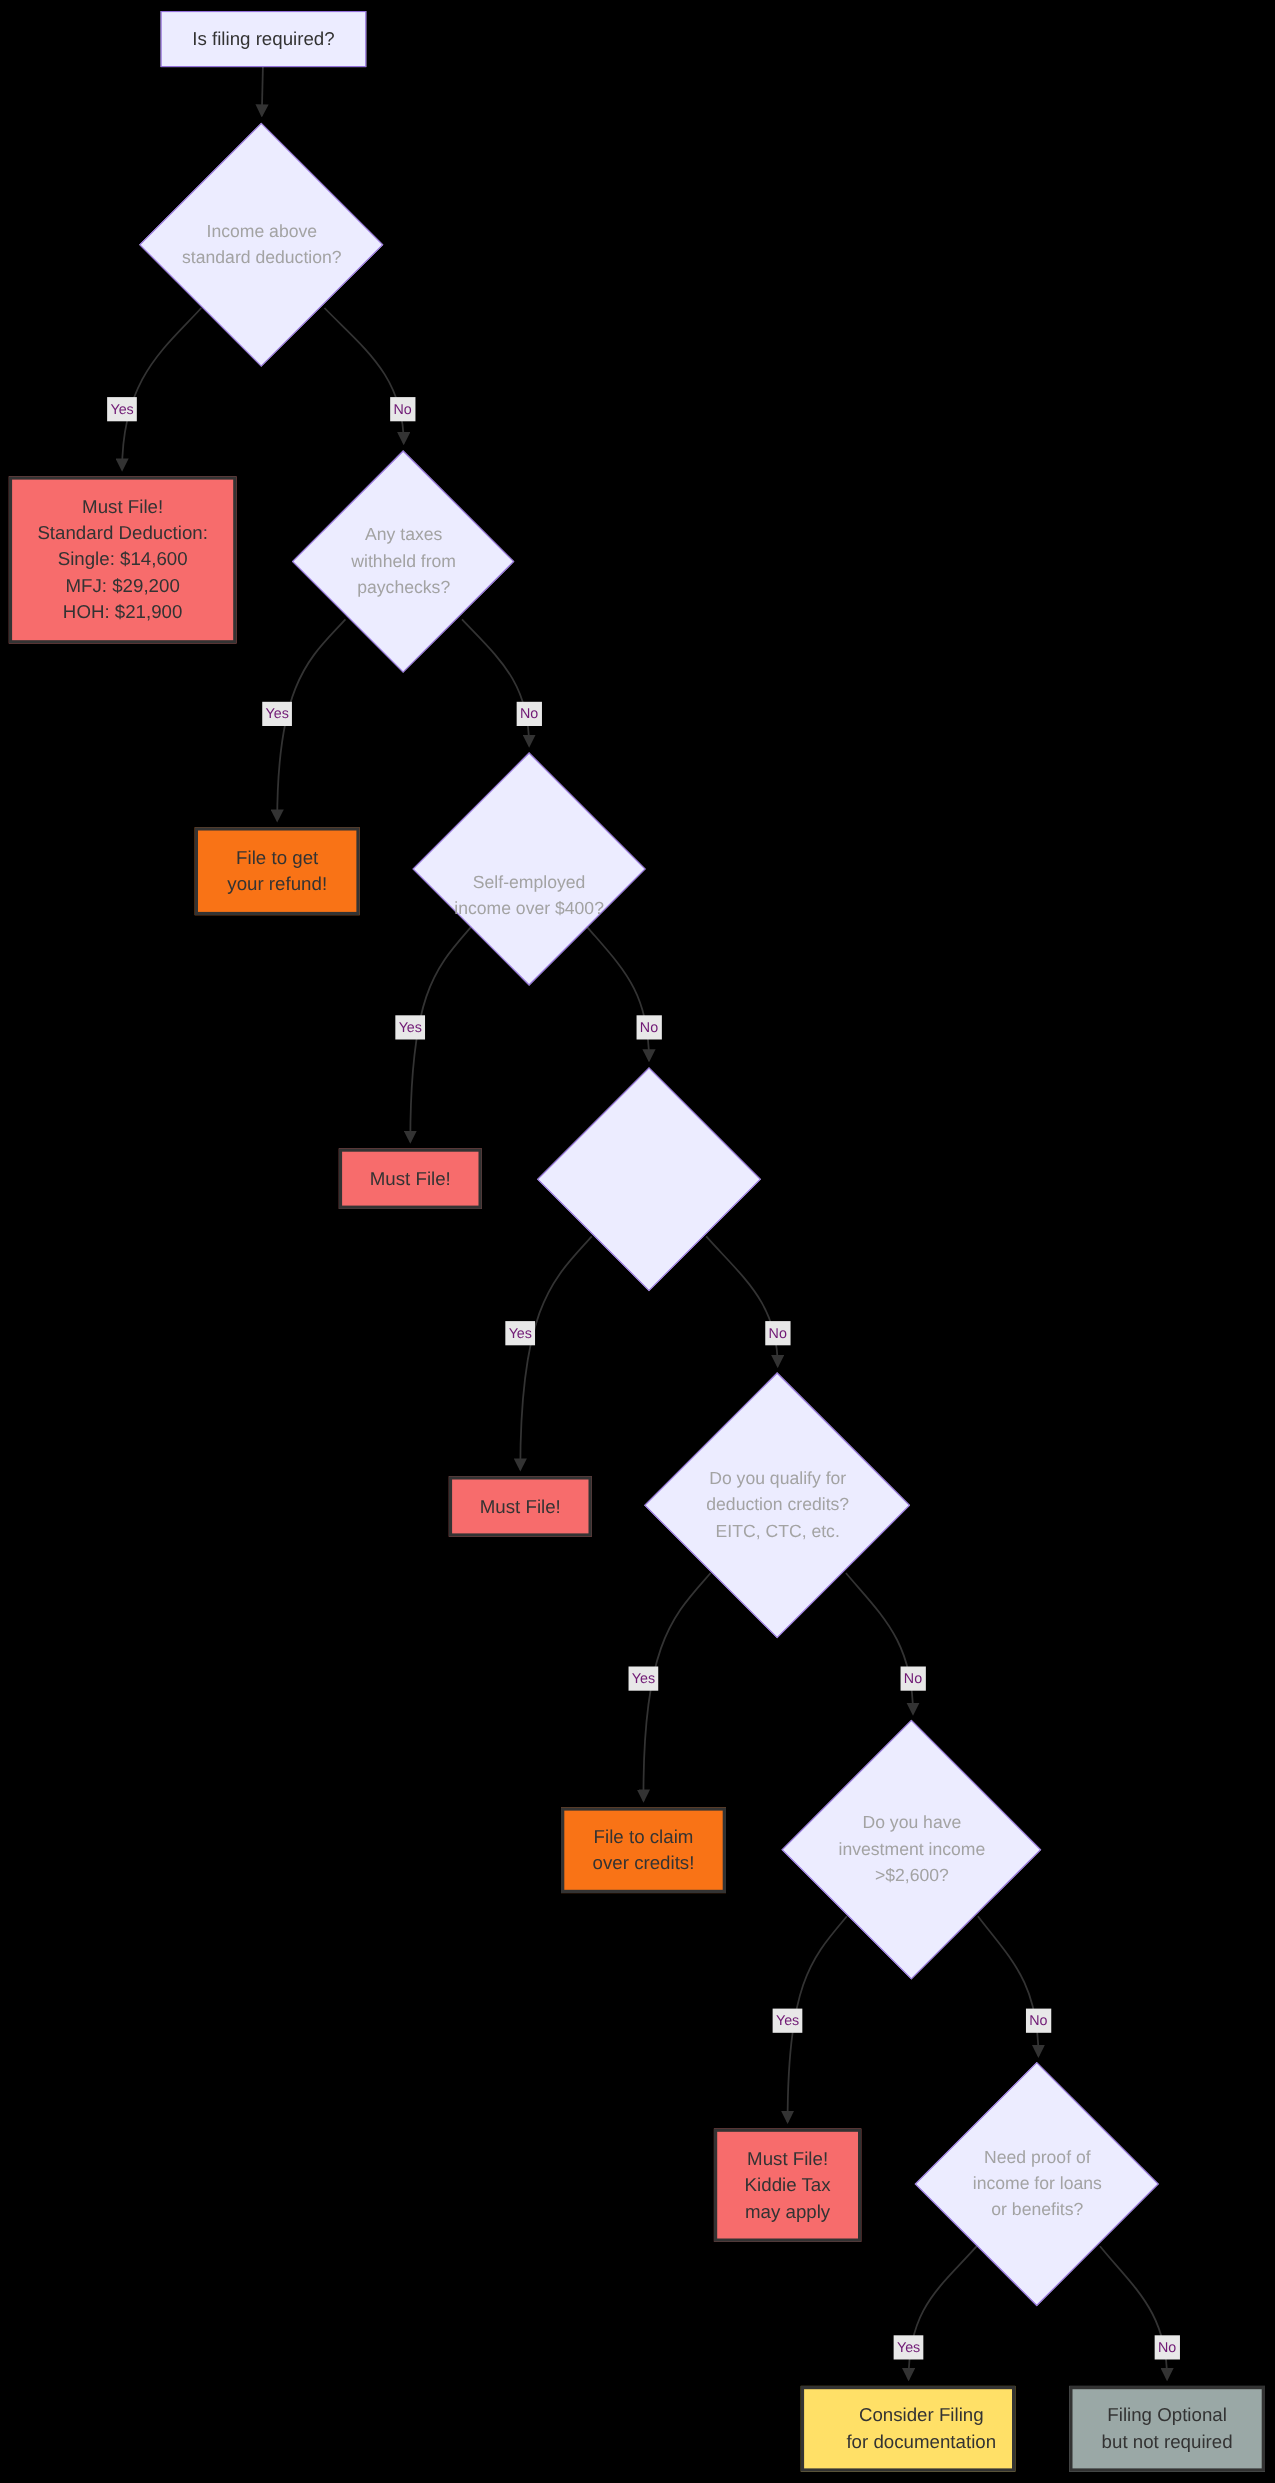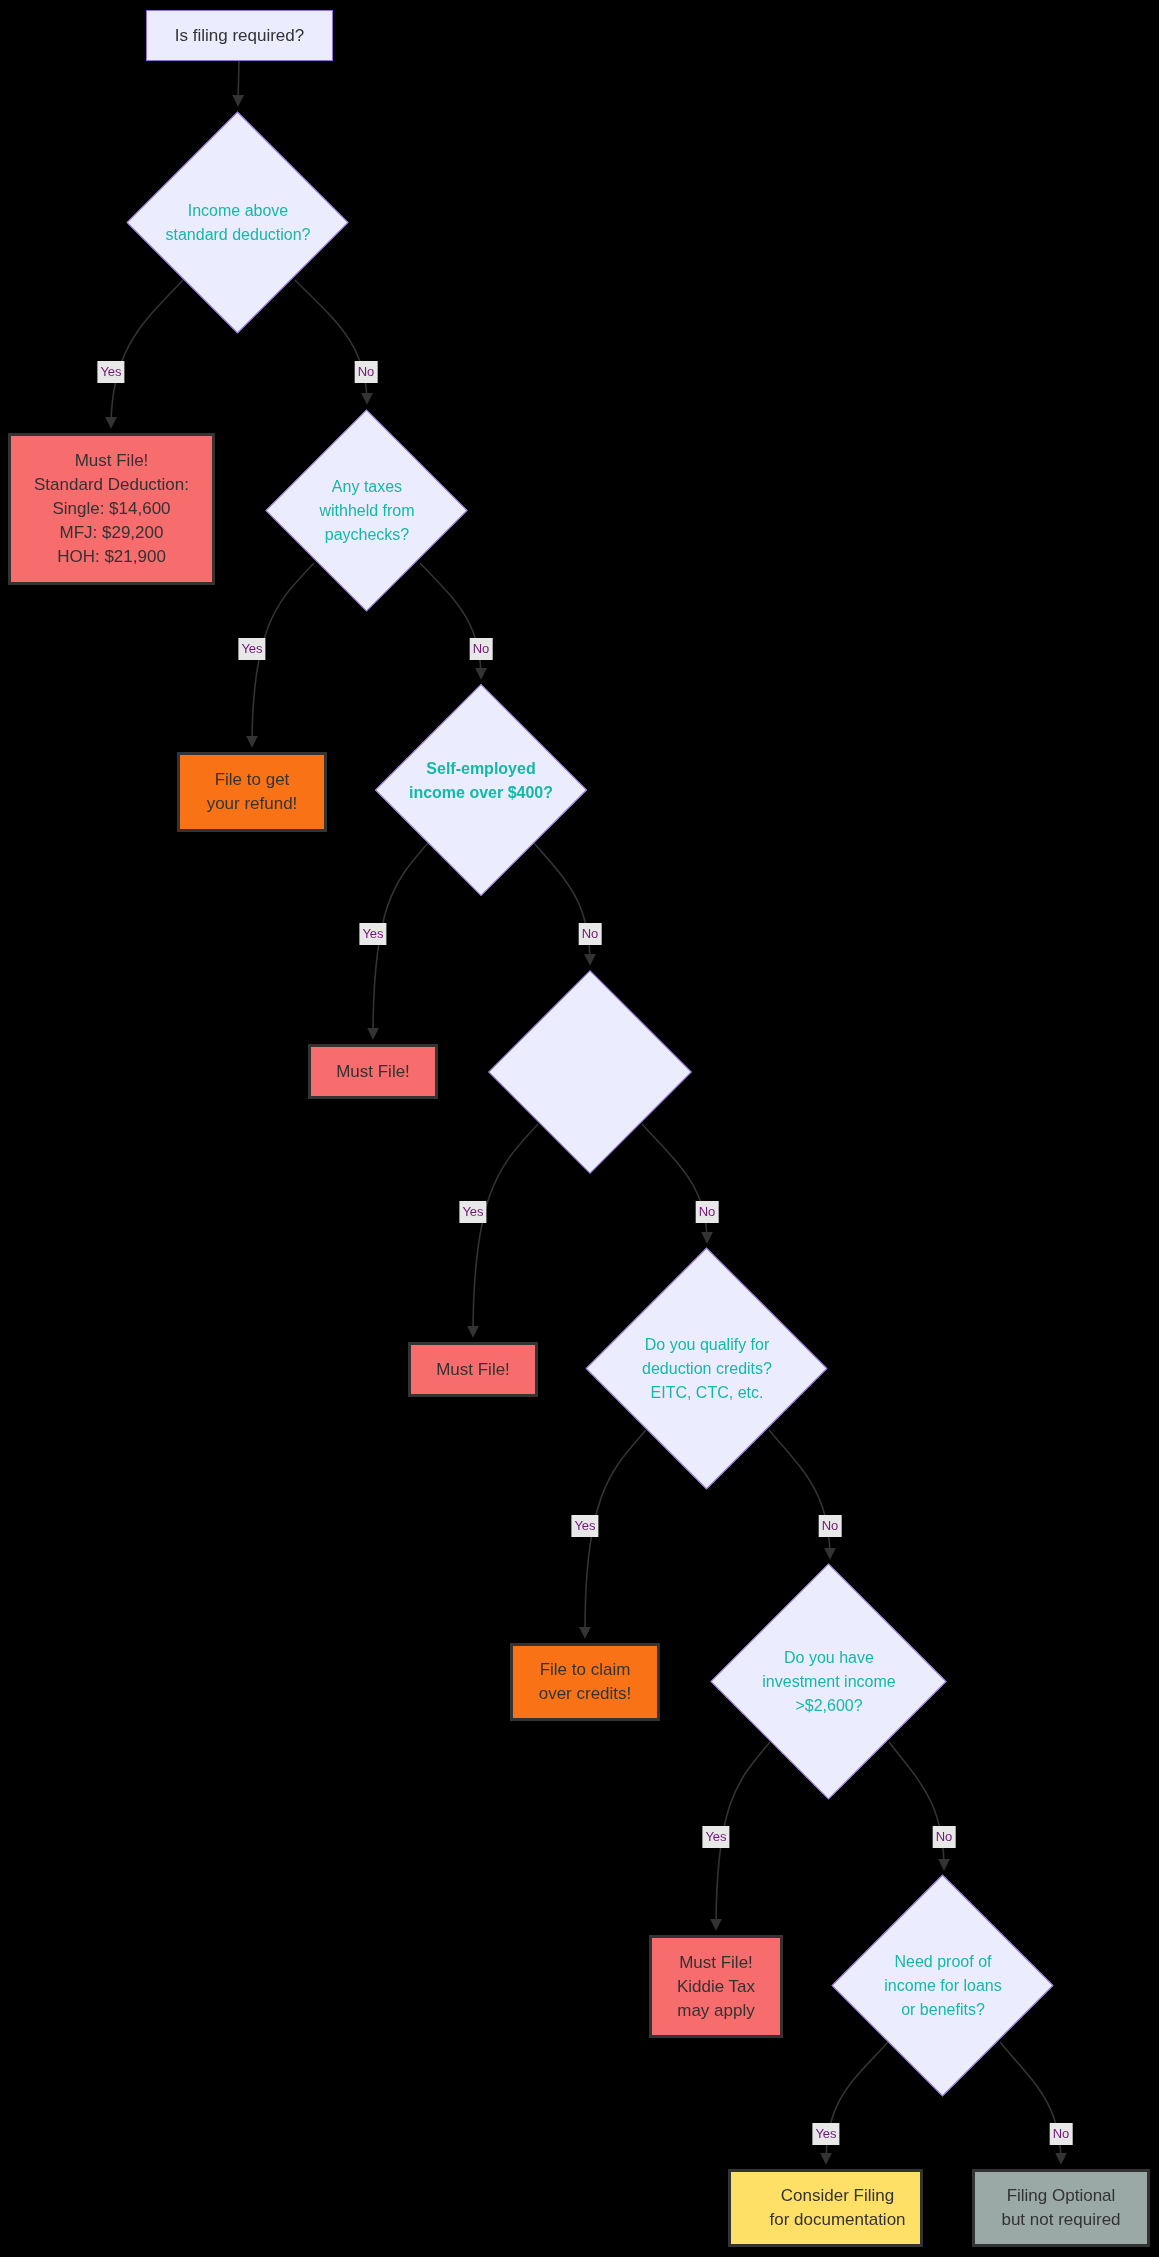--- a/index.html
+++ b/index.html
@@ -41,21 +41,21 @@
   .diamond-label {
     position: absolute;
     z-index: 3;
     display: flex;
     align-items: center;
     justify-content: center;
     text-align: center;
     white-space: pre-line;
     font-size: 16px;
     line-height: 24px;
-    color: #14b8a6;
+    color: #a3a3a3;
   }
   .res-red    { background: #F76C6C; border: 3px solid #333333; }
   .res-teal   { background: #f97316; border: 3px solid #333333; }
   .res-yellow { background: #FFE067; border: 3px solid #333333; padding-left: 24px; }
   .res-gray   { background: #9AA8A6; border: 3px solid #333333; }
   .edge-label {
     position: absolute;
     z-index: 4;
     transform: translate(-50%, -50%);
     background: #E8E8E8;
@@ -100,21 +100,21 @@
   <div class="diamond" style="left:159px; top:144px; width:157px; height:157px;"></div>
   <div class="diamond-label" style="left:148px; top:178px; width:180px; height:90px;">Income above
 standard deduction?</div>
 
   <div class="diamond" style="left:295px; top:439px; width:143px; height:143px;"></div>
   <div class="diamond-label" style="left:277px; top:466px; width:180px; height:90px;">Any taxes
 withheld from
 paychecks?</div>
 
   <div class="diamond" style="left:406px; top:715px; width:150px; height:150px;"></div>
-  <div class="diamond-label" style="left:386px; top:736px; width:190px; height:90px;font-weight:bold;">Self-employed
+  <div class="diamond-label" style="left:386px; top:770px; width:190px; height:90px;">Self-employed
 income over $400?</div>
 
   <div class="diamond" style="left:518px; top:1000px; width:144px; height:144px;"></div>
 
   <div class="diamond" style="left:621px; top:1283px; width:171px; height:171px;"></div>
   <div class="diamond-label" style="left:607px; top:1324px; width:200px; height:90px;">Do you qualify for
 deduction credits?
 EITC, CTC, etc.</div>
 
   <div class="diamond" style="left:745px; top:1598px; width:167px; height:167px;"></div>

